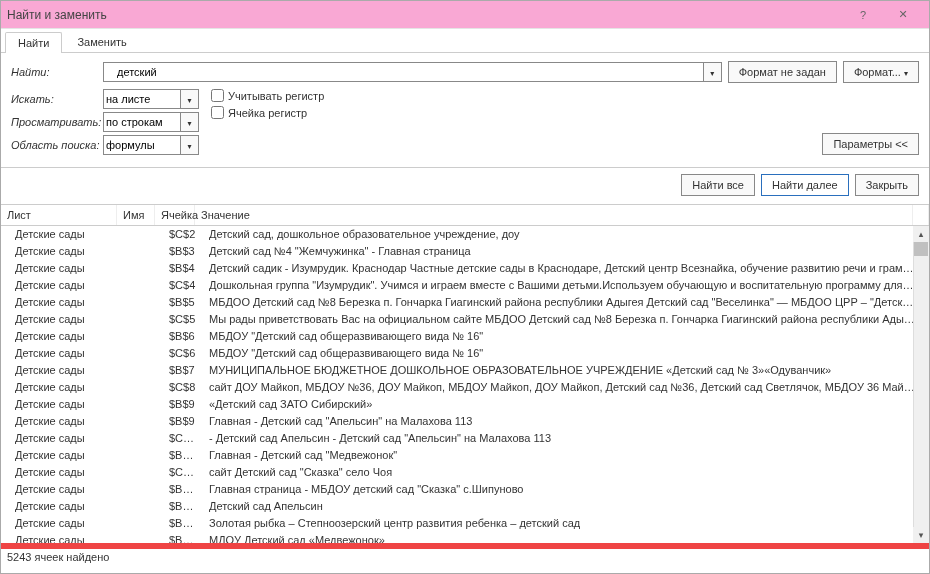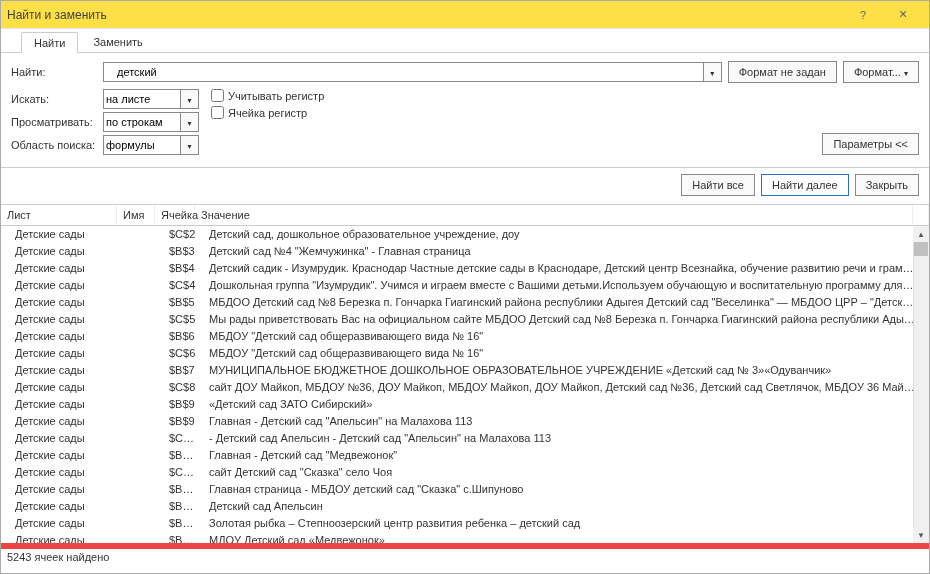--- a/index.html
+++ b/index.html
@@ -10,36 +10,36 @@
     color: #333;
     width: 930px;
     height: 574px;
     overflow: hidden;
     border: 1px solid #aaa;
     display: flex;
     flex-direction: column;
   }
   .titlebar {
     height: 28px;
-    background: #fde047;
+    background: #f9a8d4;
     display: flex;
     align-items: center;
     padding: 0 6px;
     border-bottom: 1px solid #e5e5e5;
   }
   .titlebar .title { flex: 1; font-size: 12px; color: #444; }
   .titlebar .tbtn {
     width: 40px; height: 24px;
     display: flex; align-items: center; justify-content: center;
     color: #666;
   }
   .tabs {
     display: flex;
     border-bottom: 1px solid #ccc;
-    padding: 2px 4px 0 20px;
+    padding: 2px 4px 0 4px;
   }
   .tab {
     padding: 4px 12px;
     border: 1px solid transparent;
     border-bottom: none;
     font-size: 11px;
     color: #333;
     border-top-left-radius: 2px;
     border-top-right-radius: 2px;
     margin-right: 2px;
@@ -48,21 +48,21 @@
     border-color: #ccc;
     background: #fff;
     position: relative;
     top: 1px;
   }
   .form-area {
     padding: 8px 10px 6px 10px;
     border-bottom: 1px solid #ccc;
   }
   .row { display: flex; align-items: center; margin-bottom: 6px; }
-  .lbl { width: 92px; text-align: left; font-size: 11px; color: #333; }
+  .lbl { width: 92px; text-align: left; font-size: 11px; color: #333; font-style: italic; }
   .find-input {
     flex: 1;
     height: 20px;
     border: 1px solid #888;
     padding: 1px 13px;
     font-size: 11px;
   }
   .dropdown-arrow {
     width: 18px; height: 20px;
     border: 1px solid #888;

